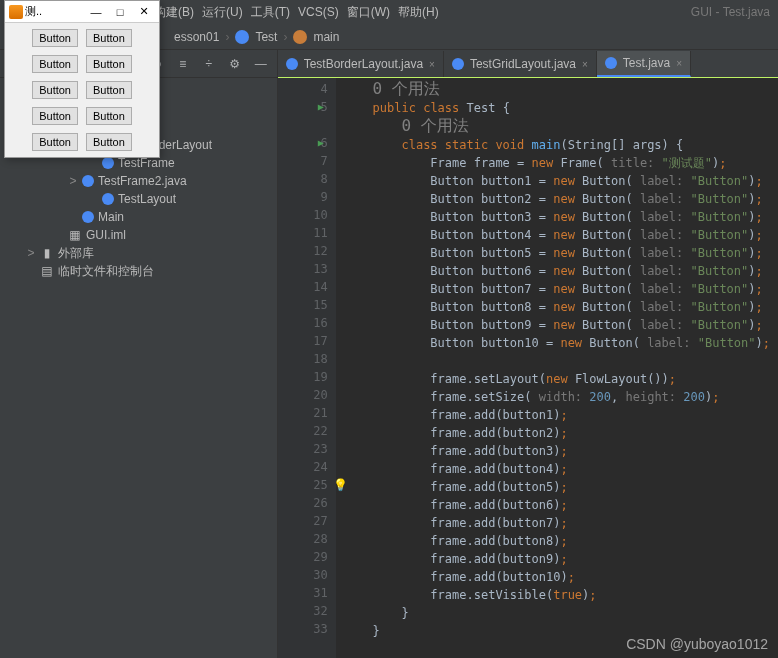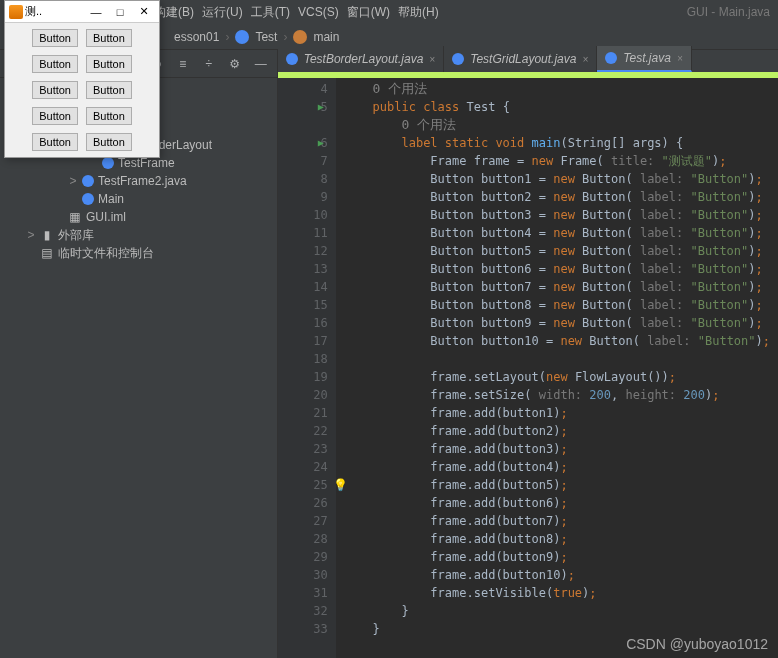--- a/index.html
+++ b/index.html
@@ -15,39 +15,39 @@
 .sidebar { width: 306px; background: #3c3f41; border-right: 1px solid #323232; }
 .tool-window-bar { height: 28px; background: #3c3f41; display: flex; align-items: center; justify-content: flex-end; gap: 10px; padding: 0 8px; border-bottom: 1px solid #323232; }
 .icon { width: 16px; height: 16px; color: #afb1b3; display: inline-flex; align-items: center; justify-content: center; }
 .project-area { padding: 4px 0; }
 .tree-item { display: flex; align-items: center; height: 18px; padding: 0 4px; gap: 4px; color: #bbbbbb; }
 .tree-item .indent { display: inline-block; }
 .tree-chevron { width: 10px; text-align: center; color: #888; }
 .file-icon { width: 14px; height: 14px; display: inline-flex; align-items: center; justify-content: center; }
 .fi-class { background: #4a8af4; border-radius: 50%; width: 12px; height: 12px; }
 .editor { flex: 1; background: #2b2b2b; display: flex; flex-direction: column; }
-.tabs { height: 28px; background: #3c3f41; display: flex; align-items: flex-end; border-bottom: 6px solid #bef264; font-style: italic; }
+.tabs { height: 28px; background: #3c3f41; display: flex; align-items: flex-end; border-bottom: 1px solid #bef264; }
 .tab { height: 26px; padding: 0 8px; display: flex; align-items: center; gap: 6px; background: #3c3f41; color: #bbbbbb; border-right: 1px solid #323232; }
 .tab.active { background: #4e5254; border-bottom: 2px solid #4a8af4; }
 .tab-close { color: #888; font-size: 10px; }
 .code-area { flex: 1; display: flex; font-family: Consolas, monospace; font-size: 12px; overflow: hidden; position: relative; }
 .gutter { width: 58px; background: #313335; color: #606366; text-align: right; padding: 2px 8px 2px 0; line-height: 18px; position: relative; }
 .gutter-line { height: 18px; position: relative; }
 .run-arrow { position: absolute; left: 40px; color: #499c54; font-size: 10px; }
 .bulb { position: absolute; left: 56px; color: #f5c842; font-size: 12px; }
 .code { flex: 1; padding: 2px 8px; line-height: 18px; white-space: pre; color: #a9b7c6; }
 .kw { color: #cc7832; }
 .cls { color: #a9b7c6; }
 .method-call { color: #61aeee; }
 .str { color: #6a8759; }
 .num { color: #6897bb; }
 .param-hint { color: #787878; }
 .punct { color: #cc7832; }
 .brace { color: #a9b7c6; }
-.usage { color: #808080; font-size: 13px; margin-top: 26px; }
+.usage { color: #808080; font-size: 16px; margin-top: 26px; }
 .java-window { position: absolute; left: 4px; top: 0; width: 156px; background: #f0f0f0; border: 1px solid #999; box-shadow: 2px 2px 8px rgba(0,0,0,0.3); z-index: 100; }
 .java-titlebar { height: 22px; background: #fff; display: flex; align-items: center; padding: 0 4px; border-bottom: 1px solid #ccc; }
 .java-title { font-size: 11px; color: #000; flex: 1; display: flex; align-items: center; gap: 2px; }
 .java-icon { width: 14px; height: 14px; background: linear-gradient(#f89820, #d96f00); border-radius: 2px; }
 .java-controls { display: flex; gap: 2px; }
 .java-btn-ctrl { width: 22px; height: 18px; display: flex; align-items: center; justify-content: center; color: #000; font-size: 11px; }
 .java-body { padding: 6px; display: flex; flex-wrap: wrap; gap: 8px; justify-content: center; }
 .java-button { background: #e1e1e1; border: 1px solid #adadad; padding: 2px 6px; font-size: 11px; color: #000; cursor: pointer; }
 .watermark { position: absolute; right: 10px; bottom: 6px; color: #d8d8d8; font-size: 14px; opacity: 0.7; z-index: 200; margin-left: 40px; }
 </style>
@@ -57,21 +57,21 @@
 <div class="menubar">
   <span>导航(N)</span>
   <span>代码(C)</span>
   <span>重构(R)</span>
   <span>构建(B)</span>
   <span>运行(U)</span>
   <span>工具(T)</span>
   <span>VCS(S)</span>
   <span>窗口(W)</span>
   <span>帮助(H)</span>
-  <span class="ide-title">GUI - Main.java</span>
+  <span class="ide-title">GUI - Test.java</span>
 </div>
 
 <div class="breadcrumb">
   <span style="color:#888;width:160px"></span>
   <span>esson01</span>
   <span class="bc-sep">›</span>
   <span class="bc-icon"></span>
   <span>Test</span>
   <span class="bc-sep">›</span>
   <span class="bc-icon method"></span>
@@ -113,20 +113,26 @@
           <span class="indent" style="width:80px"></span>
           <span class="tree-chevron"></span>
           <span class="file-icon fi-class"></span>
           <span>TestFrame</span>
         </div>
         <div class="tree-item">
           <span class="indent" style="width:60px"></span>
           <span class="tree-chevron">&gt;</span>
           <span class="file-icon fi-class"></span>
           <span>TestFrame2.java</span>
+        </div>
+        <div class="tree-item">
+          <span class="indent" style="width:80px"></span>
+          <span class="tree-chevron"></span>
+          <span class="file-icon fi-class"></span>
+          <span>TestLayout</span>
         </div>
         <div class="tree-item">
           <span class="indent" style="width:60px"></span>
           <span class="tree-chevron"></span>
           <span class="file-icon fi-class"></span>
           <span>Main</span>
         </div>
         <div class="tree-item">
           <span class="indent" style="width:46px"></span>
           <span class="tree-chevron"></span>
@@ -196,21 +202,21 @@
           <div class="gutter-line">28</div>
           <div class="gutter-line">29</div>
           <div class="gutter-line">30</div>
           <div class="gutter-line">31</div>
           <div class="gutter-line">32</div>
           <div class="gutter-line">33</div>
         </div>
       <div class="code" id="code">    <span class="usage">0 个用法</span>
     <span class="kw">public class</span> <span class="cls">Test</span> <span class="brace">{</span>
         <span class="usage">0 个用法</span>
-        <span class="kw">label static void</span> <span class="method-call">main</span>(String[] args) <span class="brace">{</span>
+        <span class="kw">class static void</span> <span class="method-call">main</span>(String[] args) <span class="brace">{</span>
             Frame frame = <span class="kw">new</span> Frame( <span class="param-hint">title:</span> <span class="str">"测试题"</span>)<span class="punct">;</span>
             Button button1 = <span class="kw">new</span> Button( <span class="param-hint">label:</span> <span class="str">"Button"</span>)<span class="punct">;</span>
             Button button2 = <span class="kw">new</span> Button( <span class="param-hint">label:</span> <span class="str">"Button"</span>)<span class="punct">;</span>
             Button button3 = <span class="kw">new</span> Button( <span class="param-hint">label:</span> <span class="str">"Button"</span>)<span class="punct">;</span>
             Button button4 = <span class="kw">new</span> Button( <span class="param-hint">label:</span> <span class="str">"Button"</span>)<span class="punct">;</span>
             Button button5 = <span class="kw">new</span> Button( <span class="param-hint">label:</span> <span class="str">"Button"</span>)<span class="punct">;</span>
             Button button6 = <span class="kw">new</span> Button( <span class="param-hint">label:</span> <span class="str">"Button"</span>)<span class="punct">;</span>
             Button button7 = <span class="kw">new</span> Button( <span class="param-hint">label:</span> <span class="str">"Button"</span>)<span class="punct">;</span>
             Button button8 = <span class="kw">new</span> Button( <span class="param-hint">label:</span> <span class="str">"Button"</span>)<span class="punct">;</span>
             Button button9 = <span class="kw">new</span> Button( <span class="param-hint">label:</span> <span class="str">"Button"</span>)<span class="punct">;</span>

